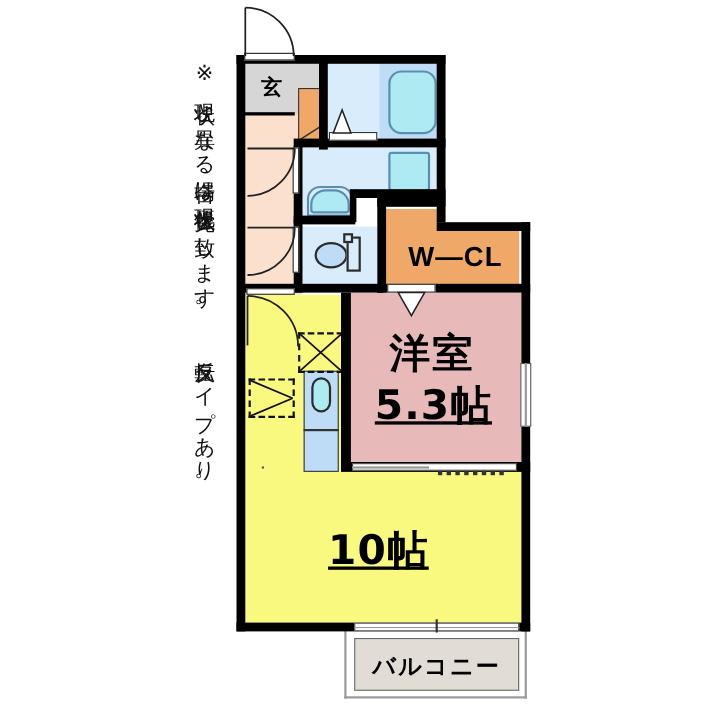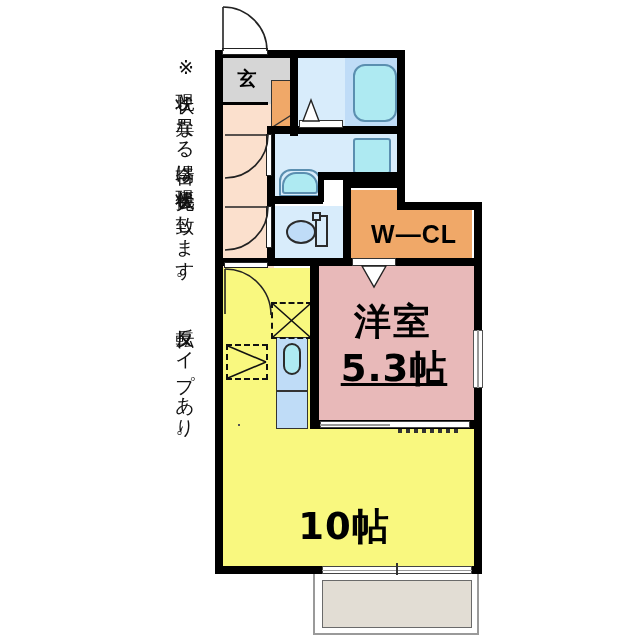--- a/index.html
+++ b/index.html
@@ -248,16 +248,17 @@
 
   <div class="glass" style="left:238px;top:424px;width:0;height:0;"></div>
 
   <div class="lbl genkan" style="left:230px;top:66px;width:34px;">玄</div>
 
   <div class="lbl wcl" style="left:366px;top:220px;width:96px;">W—CL</div>
 
   <div class="lbl lbl-jp room-name" style="left:330px;top:297px;width:126px;">洋室</div>
   <div class="lbl lbl-jp room-size" style="left:326px;top:344px;width:136px;text-decoration:underline;">5.3帖</div>
 
-  <div class="lbl lbl-jp room-size" style="left:285px;top:502px;width:118px;">10帖</div>
-
+  <div class="lbl lbl-jp room-size" style="left:285px;top:476px;width:118px;text-decoration:underline;">10帖</div>
+
+  <div class="lbl balcony-lbl" style="left:332px;top:592px;width:130px;">バルコニー</div>
 
 </div>
 
 </body></html>

